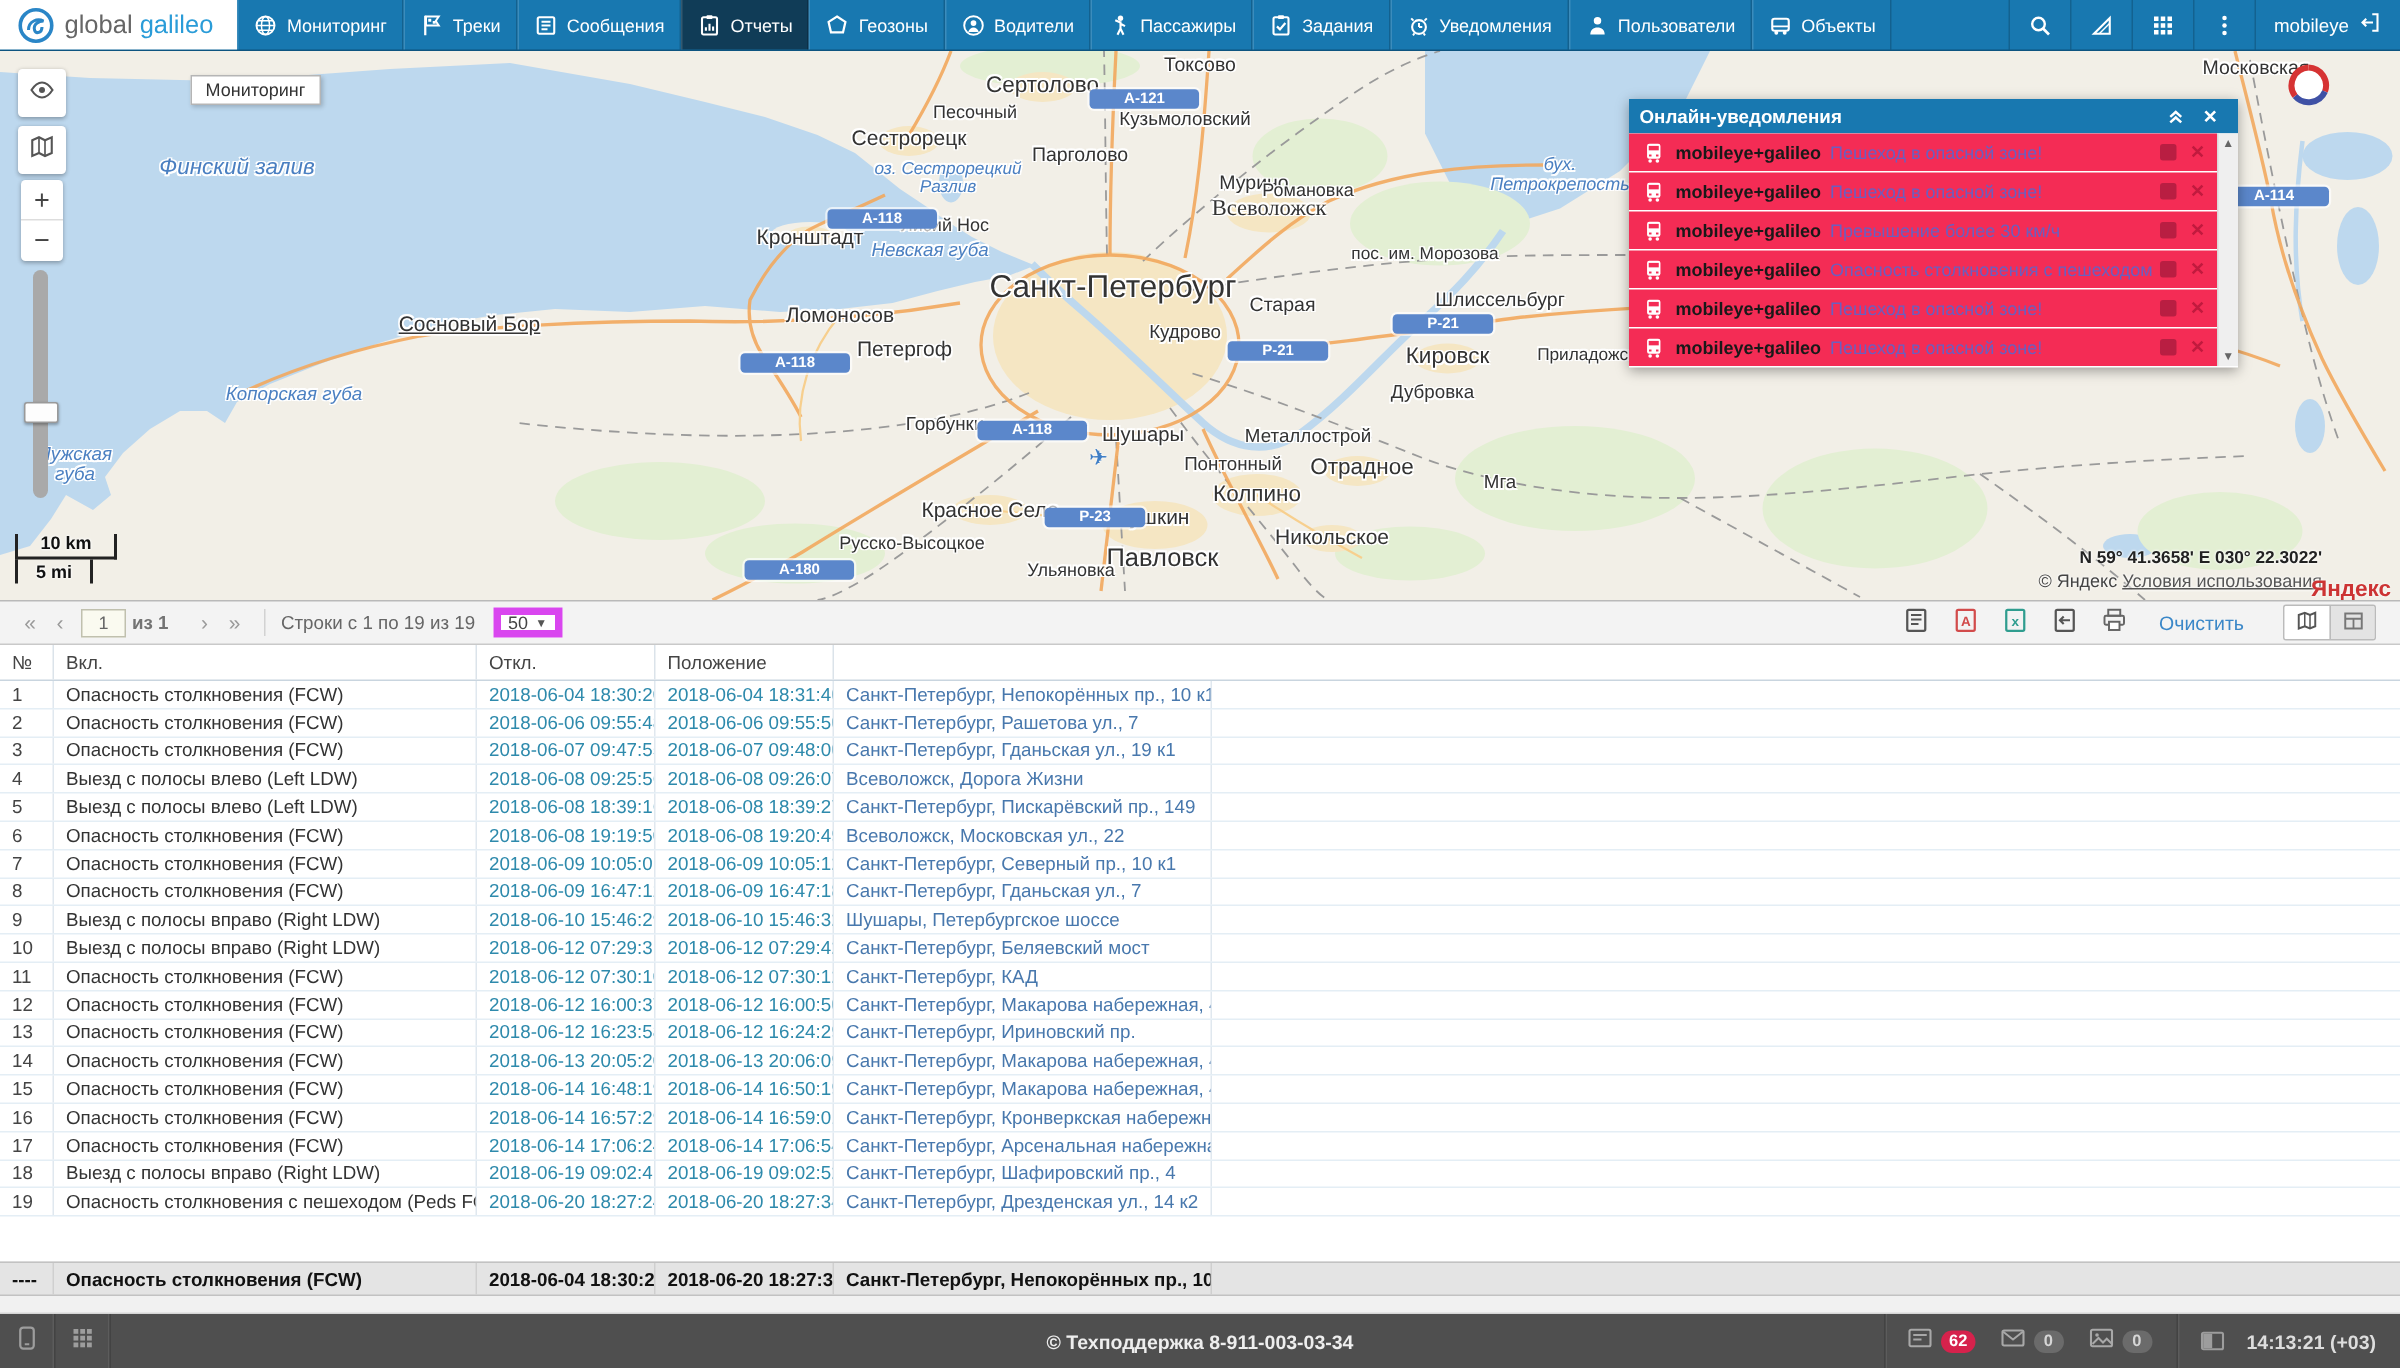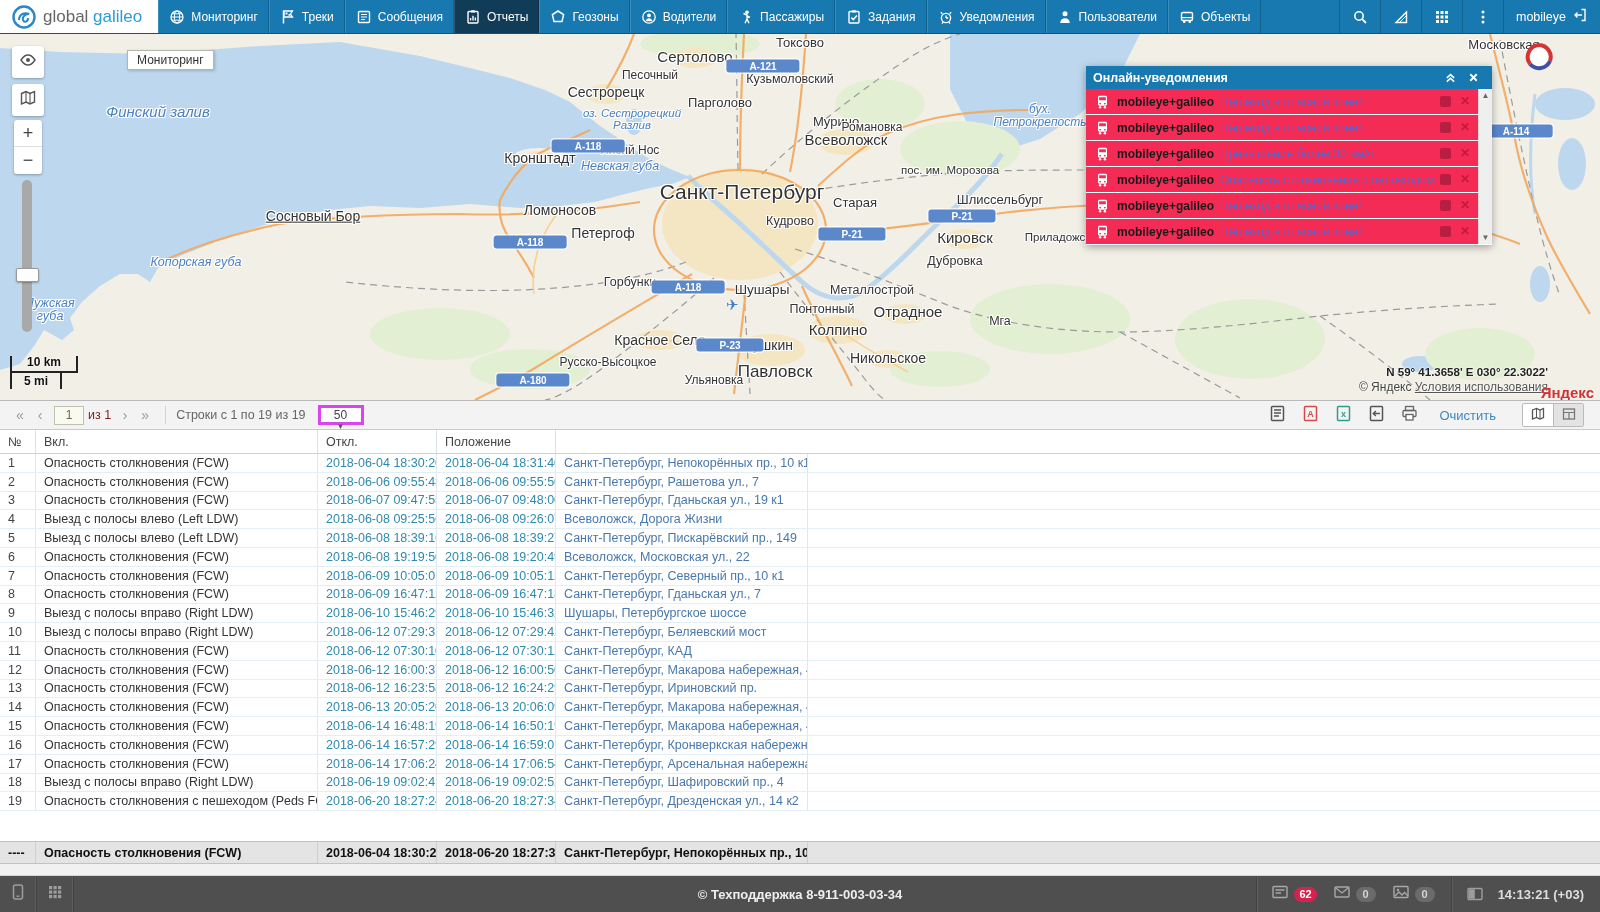--- a/index.html
+++ b/index.html
@@ -65,24 +65,24 @@
   .notif-acts .a2 { color:#c11a3e; font-size:12px; font-weight:bold; line-height:11px; cursor:pointer;}
   .notif-scroll { position:absolute; right:0; top:0; bottom:0; width:14px; background:#efefef; border-left:1px solid #d9d9d9; display:flex; flex-direction:column; justify-content:space-between; align-items:center; padding:2px 0;}
   .notif-scroll .arr { font-size:8px; color:#666; cursor:pointer;}
   .notif-foot { height:18px; background:#fff; font-size:12px; color:#333; display:flex; align-items:center; padding:0 8px; gap:5px;}
   .notif-foot span { cursor:pointer; }
 
   
   .toolbar { position:absolute; top:400px; left:0; width:1600px; height:30px; background:#f3f3f3; border-top:1px solid #b9b9b9; border-bottom:1px solid #c9c9c9; display:flex; align-items:center; padding:0 10px; font-size:13px; color:#777; z-index:20;}
   .pgbtn { width:20px; text-align:center; font-size:14px; color:#9a9a9a; cursor:pointer;}
   .pg-input { width:30px; height:19px; border:1px solid #c0c0ae; background:#fafaf0; text-align:center; font-size:12px; color:#666; margin:0 4px;}
-  .pg-of { color:#7f1d1d; font-size:12.5px; margin-right:4px;}
+  .pg-of { color:#737373; font-size:12.5px; margin-right:14px;font-weight:bold;}
   .vsep { width:1px; height:18px; background:#d2d2d2; margin:0 10px;}
   .rows-info { color:#666; font-size:12.5px; }
-  .pg-select { width:46px; height:20px; border:3px solid #d946ef; background:#fff; display:flex; align-items:center; justify-content:space-between; padding:0 5px; font-size:12px; color:#444; cursor:pointer; margin-left:12px;flex-direction:column;}
+  .pg-select { width:46px; height:20px; border:5px solid #d946ef; background:#fff; display:flex; align-items:center; justify-content:space-between; padding:0 5px; font-size:12px; color:#444; cursor:pointer; margin-left:12px;}
   .pg-select .caret { font-size:8px; color:#555;}
   .tb-right { margin-left:auto; display:flex; align-items:center; gap:14px; padding-right:6px;}
   .tb-ic { display:flex; cursor:pointer; }
   .tb-ic svg { width:19px; height:19px; }
   .clear-btn { color:#3a87c8; font-size:13px; cursor:pointer; padding:2px 6px; }
   .view-group { display:flex; border:1px solid #bbb; border-radius:2px; overflow:hidden; margin-left:6px;}
   .view-group .vbtn { width:30px; height:22px; display:flex; align-items:center; justify-content:center; background:#fff; cursor:pointer; color:#555;}
   .view-group .vbtn + .vbtn { border-left:1px solid #bbb; background:#e3e3e3; color:#777;}
   .view-group svg { width:16px; height:16px; }
 
@@ -375,21 +375,21 @@
     </svg>
     <div id="map-labels">
         <span class="map-lbl" style="left: 800px; top: 9px; font-size: 13px;">Токсово</span>
         <span class="map-lbl" style="left: 695px; top: 23px; font-size: 15px;">Сертолово</span>
         <span class="map-lbl" style="left: 790px; top: 46px; font-size: 12.5px;">Кузьмоловский</span>
         <span class="map-lbl" style="left: 650px; top: 41px; font-size: 12px;">Песочный</span>
         <span class="map-lbl" style="left: 606px; top: 58px; font-size: 14px;">Сестрорецк</span>
         <span class="map-lbl" style="left: 720px; top: 69px; font-size: 13px;">Парголово</span>
         <span class="map-lbl" style="left: 788px; top: 88px; font-size: 13px; margin-left: 48px;">Мурино</span>
         <span class="map-lbl" style="left: 872px; top: 93px; font-size: 12px;">Романовка</span>
-        <span class="map-lbl" style="left: 846px; top: 106px; font-size: 15px;">Всеволожск</span>
+        <span class="map-lbl" style="left: 846px; top: 106px; font-size: 15px; font-family: Liberation Serif, serif;">Всеволожск</span>
         <span class="map-lbl" style="left: 630px; top: 116px; font-size: 12px;">Лисий Нос</span>
         <span class="map-lbl" style="left: 540px; top: 124px; font-size: 14px;">Кронштадт</span>
         <span class="map-lbl" style="left: 742px; top: 158px; font-size: 21px;">Санкт-Петербург</span>
         <span class="map-lbl" style="left: 855px; top: 169px; font-size: 13px;">Старая</span>
         <span class="map-lbl" style="left: 1000px; top: 166px; font-size: 13px;">Шлиссельбург</span>
         <span class="map-lbl" style="left: 950px; top: 136px; font-size: 11.5px;">пос. им. Морозова</span>
         <span class="map-lbl" style="left: 560px; top: 176px; font-size: 14px;">Ломоносов</span>
         <span class="map-lbl" style="left: 603px; top: 199px; font-size: 14px;">Петергоф</span>
         <span class="map-lbl" style="left: 313px; top: 182px; font-size: 14px; text-decoration: underline;">Сосновый Бор</span>
         <span class="map-lbl" style="left: 790px; top: 188px; font-size: 12.5px;">Кудрово</span>

